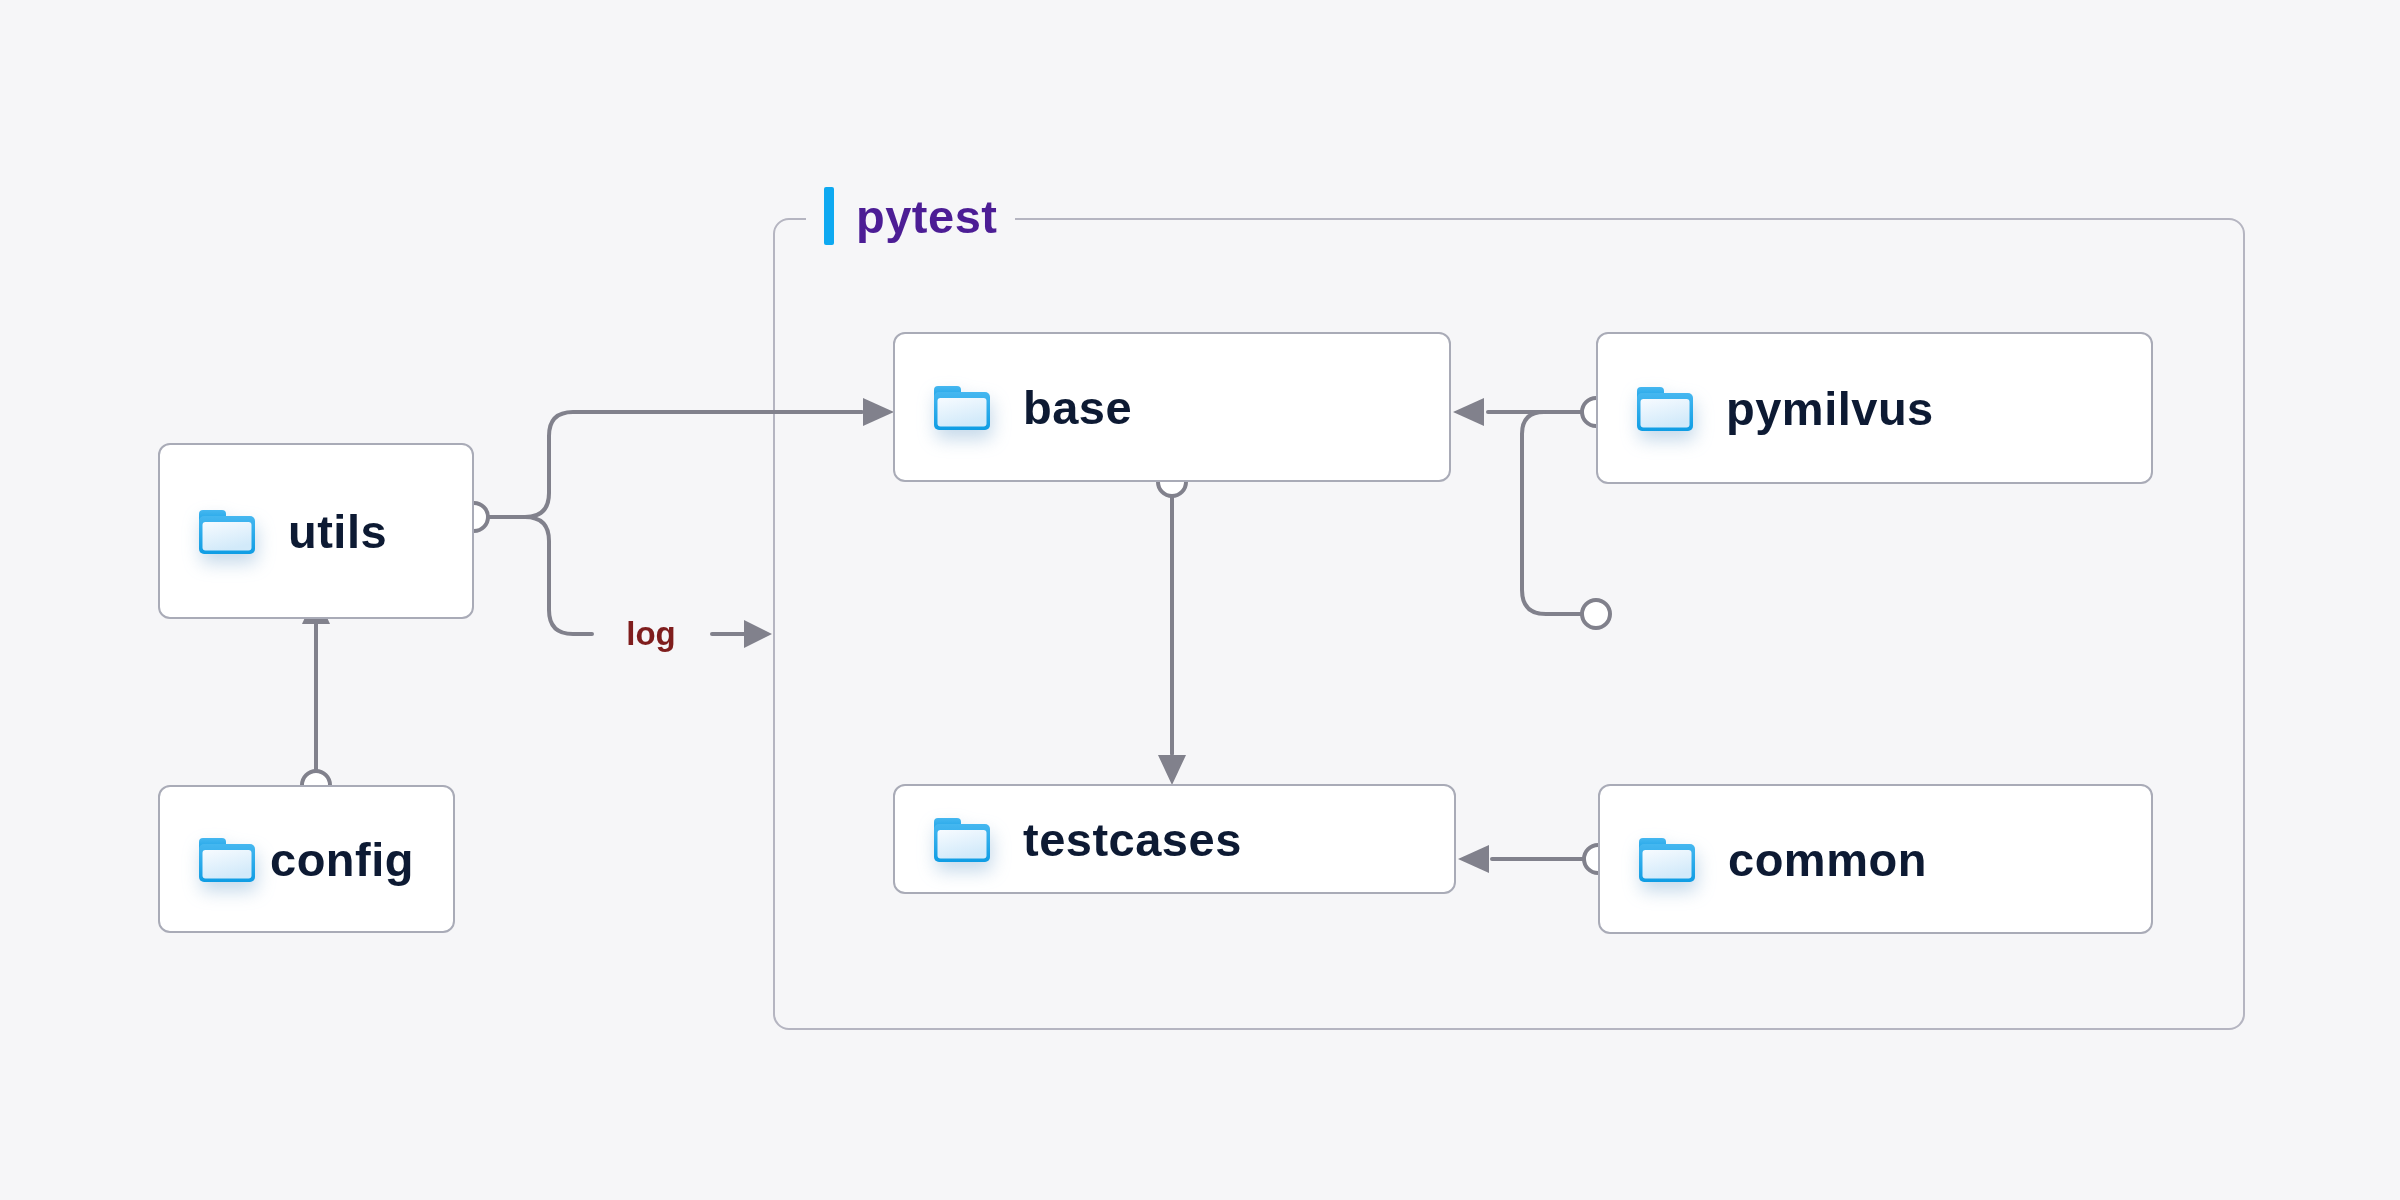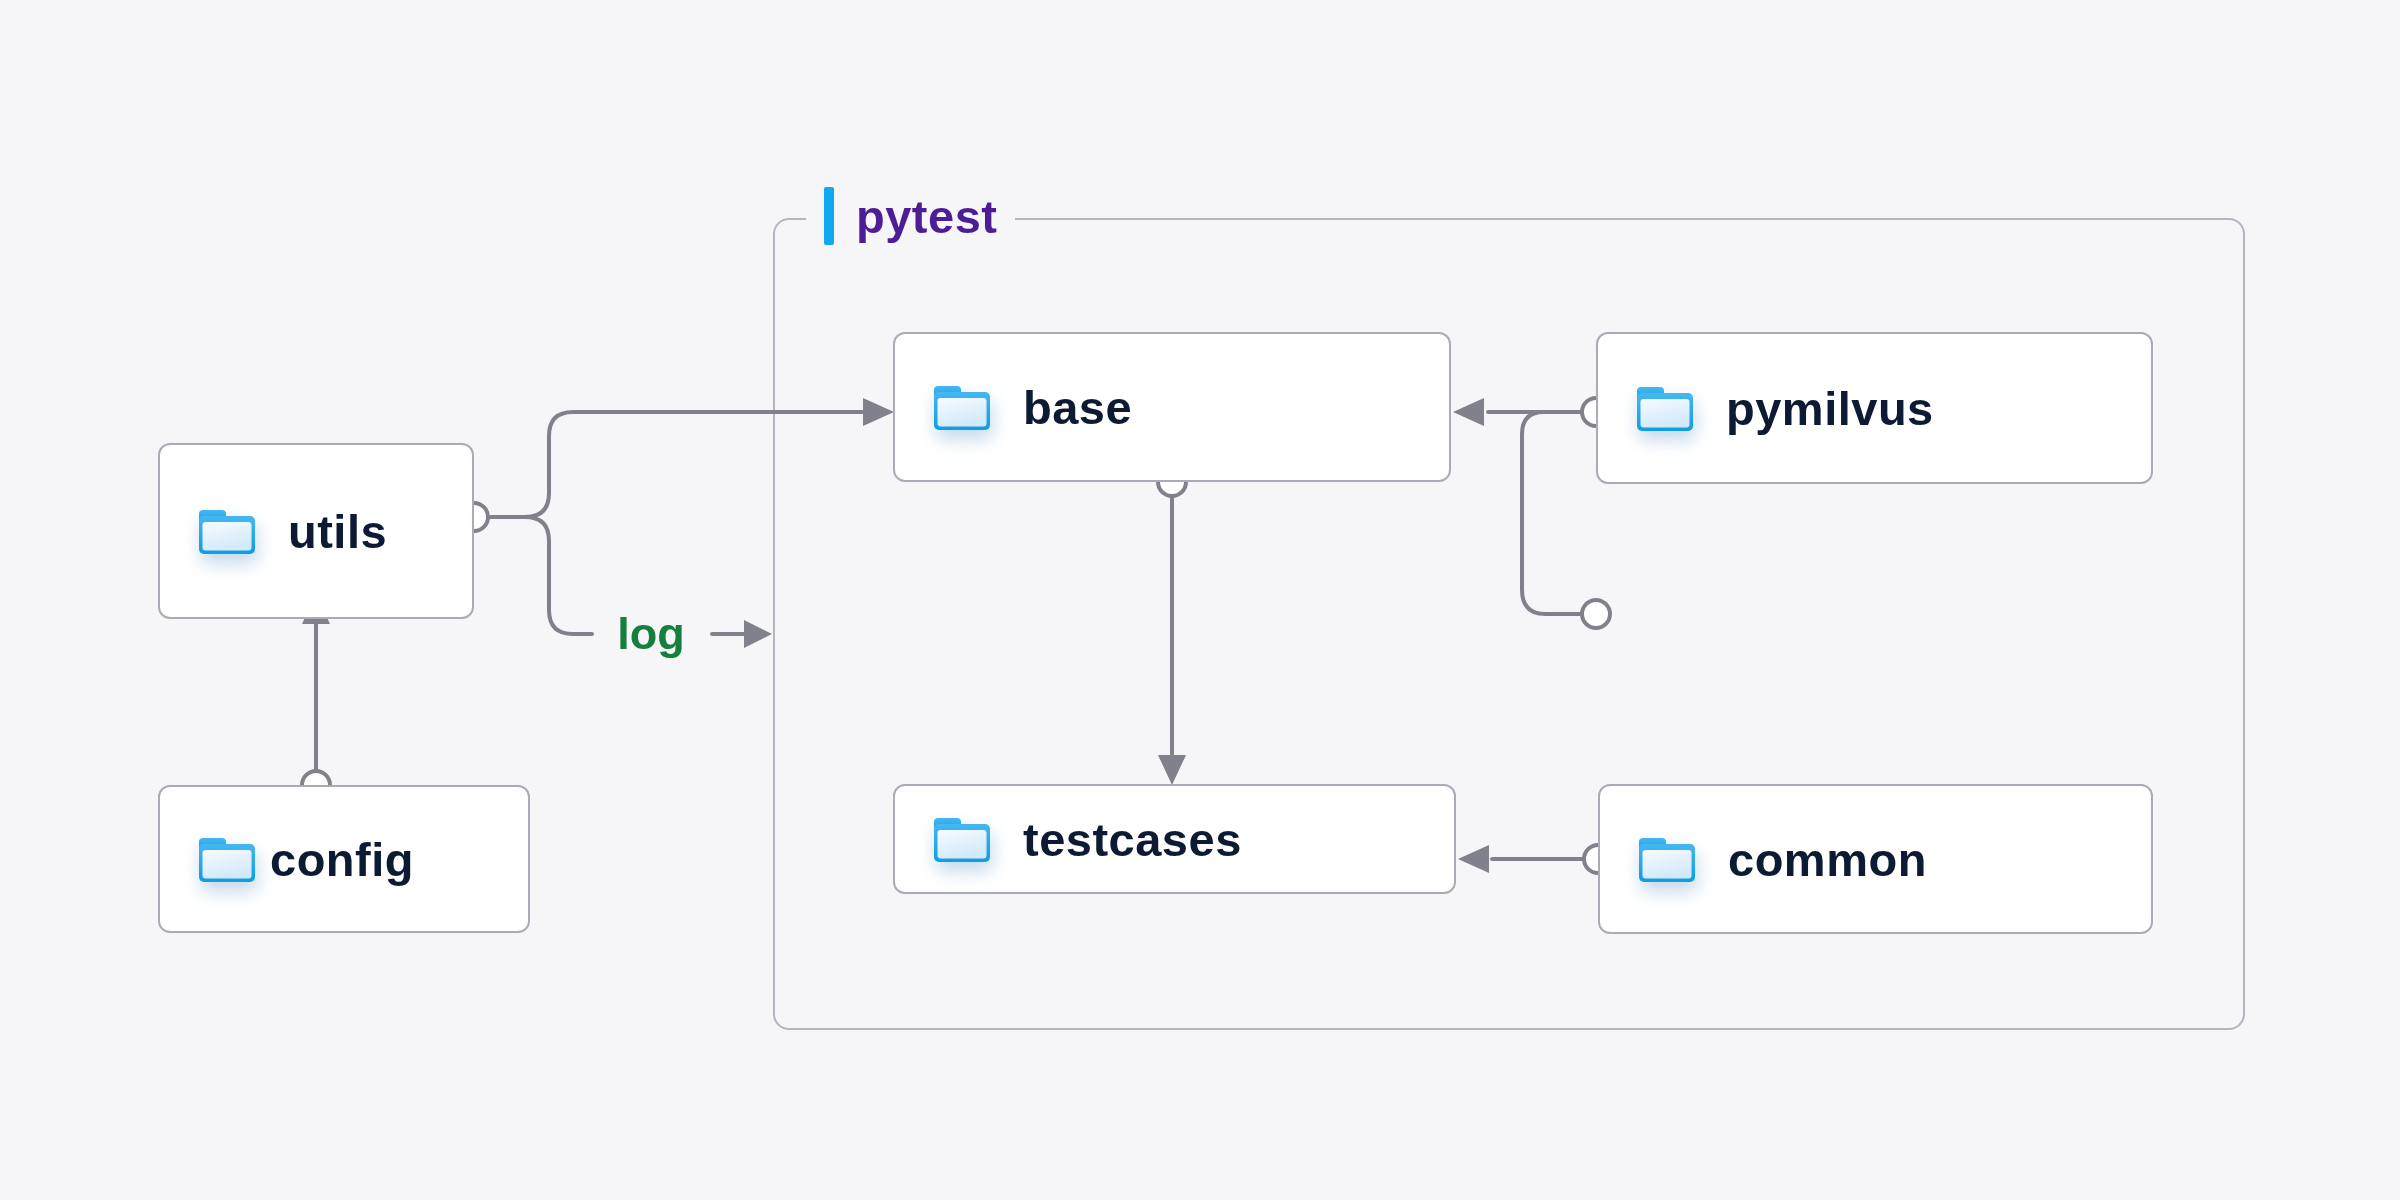--- a/index.html
+++ b/index.html
@@ -68,33 +68,33 @@
     font-weight: 700;
     color: #0d1a33;
     letter-spacing: 0.5px;
   }
   .folder {
     width: 66px; height: 54px;
     flex: 0 0 66px;
     filter: drop-shadow(2px 9px 9px rgba(90, 145, 195, 0.35));
   }
   #node-utils     { left: 158px;  top: 443px; width: 316px; height: 176px; }
-  #node-config    { left: 158px;  top: 785px; width: 372px; height: 148px; gap: 10px; }
+  #node-config    { left: 158px;  top: 785px; width: 297px; height: 148px; gap: 10px; }
   #node-base      { left: 893px;  top: 332px; width: 558px; height: 150px; }
   #node-testcases { left: 893px;  top: 784px; width: 563px; height: 110px; }
   #node-pymilvus  { left: 1596px; top: 332px; width: 557px; height: 152px; }
   #node-check     { left: 1596px; top: 538px; width: 557px; height: 150px; }
   #node-common    { left: 1598px; top: 784px; width: 555px; height: 150px; }
   .edge-label {
     position: absolute;
     left: 651px; top: 634px;
     transform: translate(-50%, -50%);
-    font-size: 45px;
+    font-size: 33px;
     font-weight: 600;
-    color: #15803d;
+    color: #7f1d1d;
     z-index: 4;
   }
 </style>
 </head>
 <body>
 
 <div id="stage">
 
   <svg width="0" height="0" style="position:absolute">
     <defs>

